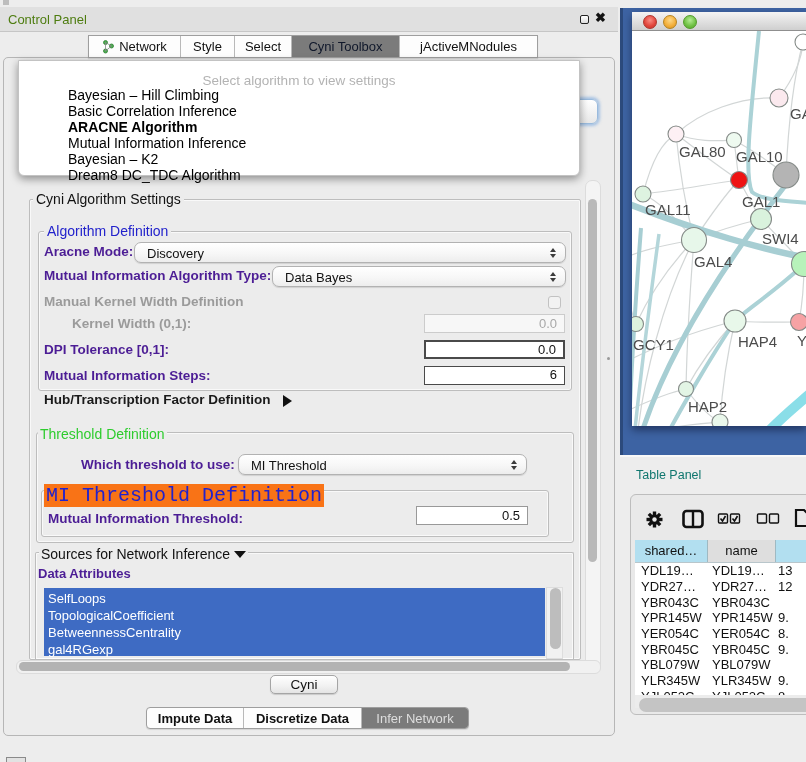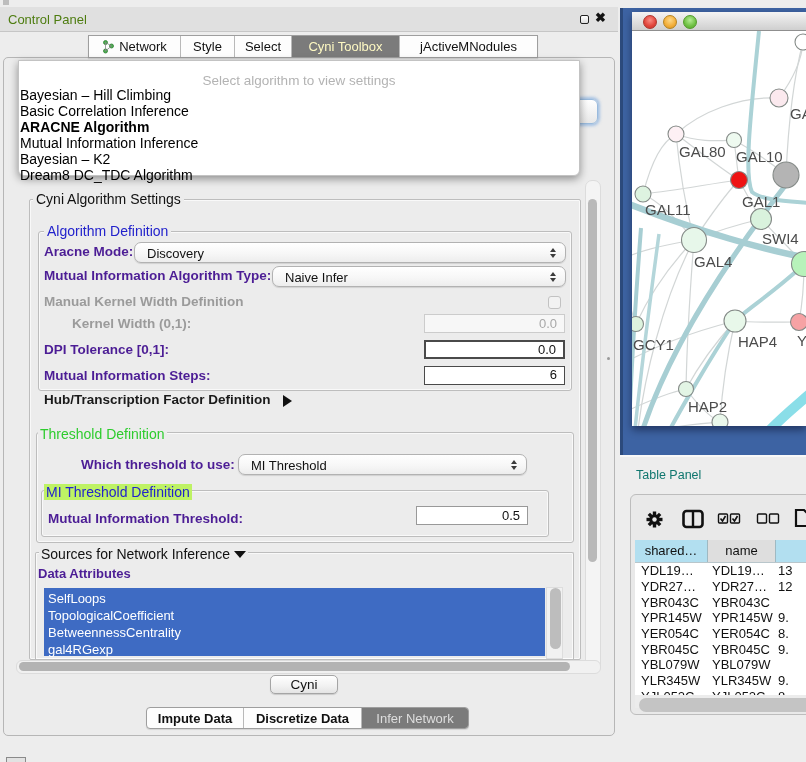--- a/index.html
+++ b/index.html
@@ -33,21 +33,21 @@
 <div class="abs" style="left:88px;top:35px;height:21px;display:flex;font-size:13px;color:#111;border:1px solid #9e9e9e;border-radius:0;overflow:hidden;background:#fdfdfd;box-shadow:0 1px 1px rgba(0,0,0,.1);">
   <div style="width:91px;display:flex;align-items:center;justify-content:center;border-right:1px solid #b9b9b9;">
     <svg width="13" height="14" viewBox="0 0 13 14" style="margin-right:4px;">
       <circle cx="3.5" cy="2.5" r="2" fill="#4caf50" stroke="#2e7d32" stroke-width="0.8"></circle>
       <circle cx="9.5" cy="6" r="2" fill="#4caf50" stroke="#2e7d32" stroke-width="0.8"></circle>
       <circle cx="3.5" cy="11" r="2" fill="#4caf50" stroke="#2e7d32" stroke-width="0.8"></circle>
       <path d="M3.5 2.5 L9.5 6 L3.5 11 M3.5 2.5 L3.5 11" stroke="#888" stroke-width="0.8" fill="none"></path>
     </svg>Network</div>
   <div style="width:53px;display:flex;align-items:center;justify-content:center;border-right:1px solid #b9b9b9;">Style</div>
   <div style="width:56px;display:flex;align-items:center;justify-content:center;border-right:1px solid #b9b9b9;">Select</div>
-  <div style="width:107px;display:flex;align-items:center;justify-content:center;background:#7b7b7b;color:#fef9c3;border-right:1px solid #b9b9b9;">Cyni Toolbox</div>
+  <div style="width:107px;display:flex;align-items:center;justify-content:center;background:#7b7b7b;color:#0f172a;border-right:1px solid #b9b9b9;">Cyni Toolbox</div>
   <div style="width:137px;display:flex;align-items:center;justify-content:center;">jActiveMNodules</div>
 </div>
 
 <div class="abs" style="left:574px;top:99px;width:22px;height:23px;border-radius:6px;background:linear-gradient(#fff,#e8e8e8);border:1px solid #9abbdd;box-shadow:0 0 3px 2px rgba(110,160,220,.55);"></div>
 
 <div class="abs" style="left:585px;top:180px;width:14px;height:490px;background:#f4f4f4;border:1px solid #dcdcdc;border-radius:7px;"></div>
 <div class="abs" style="left:587.5px;top:199px;width:9px;height:363px;background:#b9b9b9;border-radius:5px;"></div>
 
 <div class="group" style="left:29px;top:199px;width:550px;height:459px;border-radius:2px;"></div>
 <div class="gtitle" style="left:33px;top:-9px;color:#111;position:absolute;top:191px;background:#ececec;padding:0 3px;font-size:14px;">Cyni Algorithm Settings</div>
@@ -56,21 +56,21 @@
 <div class="gtitle" style="left:44px;position:absolute;top:223px;background:#ececec;padding:0 3px;font-size:14px;color:#2222cc;">Algorithm Definition</div>
 
 <div class="abs lbl" style="left:44px;top:244px;">Aracne Mode:</div>
 <div class="combo" style="left:134px;top:242px;width:430px;height:19px;">
     <span class="ctext">Discovery</span>
     <span class="arrows"></span>
   </div>
 
 <div class="abs lbl" style="left:44px;top:268px;">Mutual Information Algorithm Type:</div>
 <div class="combo" style="left:272px;top:266px;width:292px;height:19px;">
-    <span class="ctext">Naive Infer</span>
+    <span class="ctext">Data Bayes</span>
     <span class="arrows"></span>
   </div>
 
 <div class="abs lbl dis" style="left:44px;top:294px;">Manual Kernel Width Definition</div>
 <div class="abs" style="left:548px;top:296px;width:11px;height:11px;border:1px solid #c2c2c2;border-radius:3px;background:#f2f2f2;"></div>
 
 <div class="abs lbl dis" style="left:44px;top:316px;margin-left:28px;">Kernel Width (0,1):</div>
 <div class="field" style="left:424px;top:314px;width:141px;height:19px;border:1px solid #cccccc;background:#f7f7f7;color:#a8a8a8;line-height:17px;">0.0</div>
 
 <div class="abs lbl" style="left:44px;top:342px;">DPI Tolerance [0,1]:</div>
@@ -85,21 +85,21 @@
 <div class="group" style="left:36px;top:432px;width:536px;height:109px;"></div>
 <div class="gtitle" style="left:38px;position:absolute;top:426px;background:#ececec;padding:0 2px;font-size:14px;color:#2ecc2e;">Threshold Definition</div>
 
 <div class="abs lbl" style="left:81px;top:457px;">Which threshold to use:</div>
 <div class="combo" style="left:238px;top:454px;width:287px;height:19px;">
     <span class="ctext">MI Threshold</span>
     <span class="arrows"></span>
   </div>
 
 <div class="group" style="left:41px;top:490px;width:506px;height:45px;"></div>
-<div class="gtitle" style="left:44px;position:absolute;top:484px;background:#bef264;padding:0 2px;font-size:14px;color:#2222cc;">MI Threshold Definition</div>
+<div class="gtitle" style="left:44px;position:absolute;top:484px;background:#f97316;padding:0 2px;font-size:20px;color:#2222cc;font-family:Liberation Mono, monospace;">MI Threshold Definition</div>
 
 <div class="abs lbl" style="left:48px;top:511px;">Mutual Information Threshold:</div>
 <div class="field" style="left:416px;top:506px;width:112px;height:19px;border:1.5px solid #999;line-height:17px;">0.5</div>
 
 <div class="group" style="left:35px;top:552px;width:537px;height:106px;border-bottom:none;border-radius:2px 2px 0 0;"></div>
 <div class="gtitle" style="left:39px;position:absolute;top:546px;background:#ececec;padding:0 2px;font-size:14px;color:#111;">Sources for Network Inference <span style="display:inline-block;vertical-align:1px;width:0;height:0;border-left:6.5px solid transparent;border-right:6.5px solid transparent;border-top:7.5px solid #111;"></span></div>
 
 <div class="abs lbl" style="left:38px;top:566px;font-size:13px;">Data Attributes</div>
 <div class="abs" style="left:44px;top:588px;width:501px;height:68px;background:#3e6bc3;color:#fff;font-size:13px;">
   <div style="padding:2.5px 0 0 4px;height:14.5px;">SelfLoops</div>
@@ -116,21 +116,21 @@
 <div class="abs" style="left:270px;top:675px;width:66px;height:17px;border:1px solid #a5a5a5;border-radius:5px;background:linear-gradient(#ffffff,#f1f1f1 60%,#e4e4e4);box-shadow:0 1px 1px rgba(0,0,0,.15);text-align:center;font-size:13.5px;color:#111;line-height:17px;">Cyni</div>
 
 <div class="abs" style="left:146px;top:707px;height:20px;display:flex;font-size:13px;font-weight:bold;color:#111;border:1px solid #9e9e9e;border-radius:4px;overflow:hidden;background:#fdfdfd;box-shadow:0 1px 1px rgba(0,0,0,.1);">
   <div style="width:96px;display:flex;align-items:center;justify-content:center;border-right:1px solid #b9b9b9;">Impute Data</div>
   <div style="width:117px;display:flex;align-items:center;justify-content:center;border-right:1px solid #b9b9b9;">Discretize Data</div>
   <div style="width:106px;display:flex;align-items:center;justify-content:center;background:#7b7b7b;color:#dedede;font-weight:normal;">Infer Network</div>
 </div>
 
 <div class="abs" style="left:18px;top:60px;width:560px;height:114px;background:#fff;border:1px solid #c3c3c3;border-radius:0 0 6px 6px;box-shadow:0 3px 9px rgba(0,0,0,.4);font-size:14px;color:#000;">
   <div style="text-align:center;color:#b3b3b3;padding-top:12px;height:14px;font-size:13.5px;">Select algorithm to view settings</div>
-  <div style="padding-left:1px;line-height:16px;">Bayesian – Hill Climbing<br>Basic Correlation Inference<br><span class="b">ARACNE Algorithm</span><br>Mutual Information Inference<br>Bayesian – K2<br>Dream8 DC_TDC Algorithm</div>
+  <div style="padding-left:1px;line-height:16px;margin-left:48px;">Bayesian – Hill Climbing<br>Basic Correlation Inference<br><span class="b">ARACNE Algorithm</span><br>Mutual Information Inference<br>Bayesian – K2<br>Dream8 DC_TDC Algorithm</div>
 </div>
 
 <div class="abs" style="left:6px;top:757px;width:18px;height:10px;background:#e2e2e2;border:1px solid #8a8a8a;"></div>
 
 <div class="abs" style="left:607px;top:357px;width:3px;height:3px;border-radius:50%;background:#9a9a9a;"></div>
 
 <div class="abs" style="left:620px;top:8px;width:186px;height:447px;background:#3d63a3;border-left:3px solid #2c4a7c;"></div>
 
 <div class="abs" style="left:632px;top:12px;width:174px;height:414px;box-shadow:0 4px 8px rgba(0,0,20,.45);">
   <div style="height:18px;background:linear-gradient(#f4f4f4,#cfcfcf);border-bottom:1px solid #8f8f8f;position:relative;">

